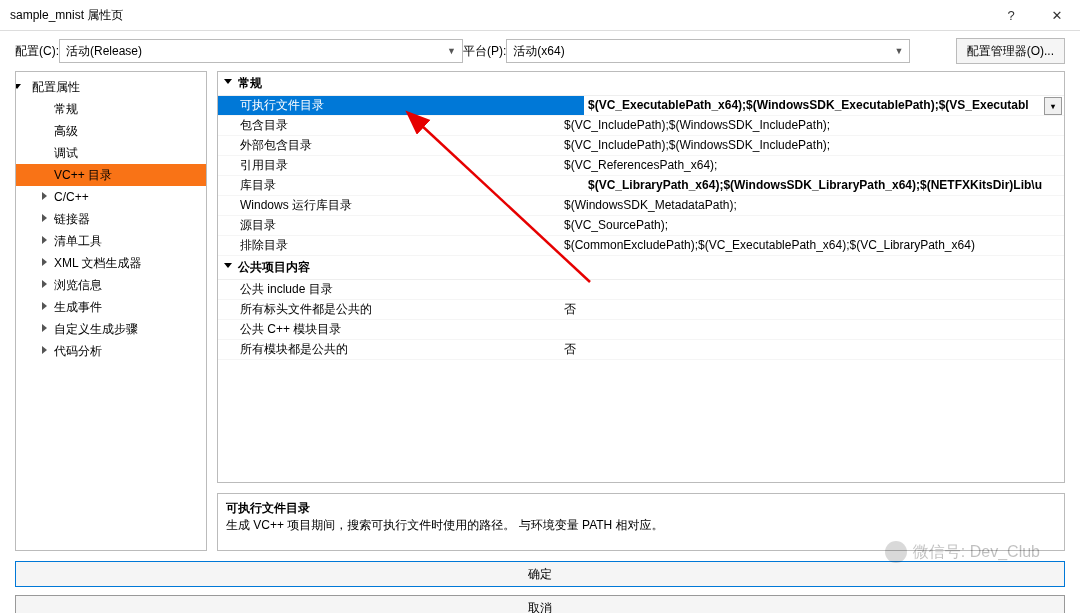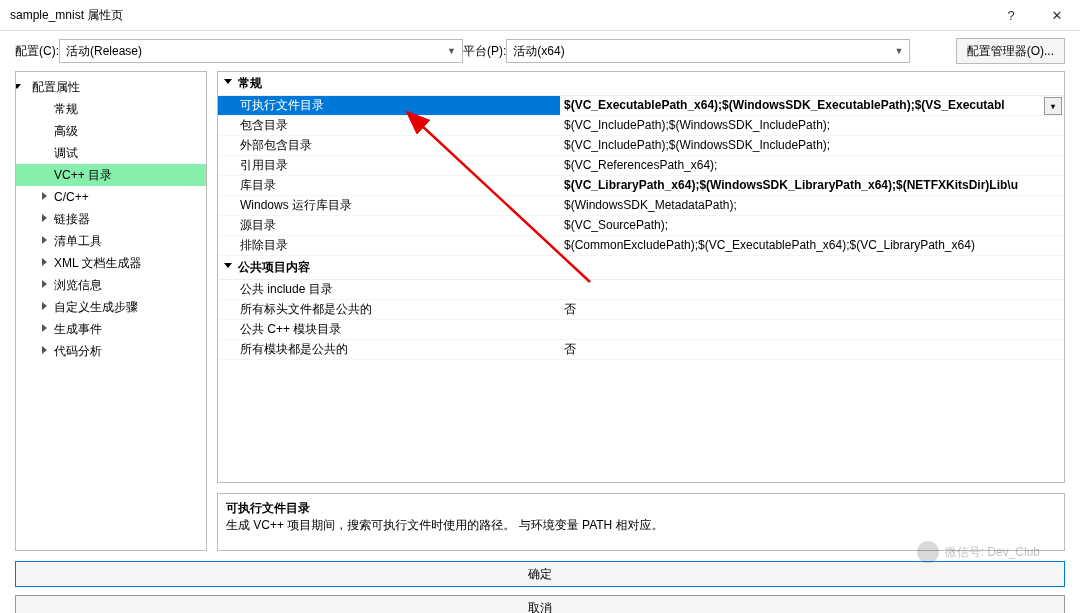--- a/index.html
+++ b/index.html
@@ -63,21 +63,21 @@
     padding: 4px 0;
     overflow: hidden;
   }
   .tree .node {
     padding: 2px 4px 2px 22px;
     line-height: 18px;
     position: relative;
     white-space: nowrap;
   }
   .tree .node.top { padding-left: 10px; font-weight: normal; }
-  .tree .node.sel { background: #86efac; }
+  .tree .node.sel { background: #f97316; }
   .tree .tri {
     position: absolute; left: 24px; top: 5px;
     display: inline-block;
     border-style: solid;
     border-width: 4px 0 4px 5px;
     border-color: transparent transparent transparent #666;
   }
   .tree .tri.open {
     border-width: 5px 4px 0 4px;
     border-color: #000 transparent transparent transparent;
@@ -127,21 +127,21 @@
     width: 320px;
     padding-left: 22px;
     flex-shrink: 0;
   }
   .grid .row .v {
     flex: 1;
     padding-left: 4px;
     overflow: hidden;
     text-overflow: clip;
   }
-  .grid .row.bold .v { font-weight: bold; }
+  .grid .row.bold .v { font-weight: bold; margin-left: 24px; }
   .grid .row.sel {
     background: #0078d7;
     color: #fff;
   }
   .grid .row.sel .v { font-weight: bold; color: #000; background: #fff; position:relative;}
   .grid .row.sel .k { color: #fff; }
   .grid .row.sel .dd {
     position: absolute; right: 2px; top: 1px;
     width: 16px; height: 16px;
     background: #f0f0f0;
@@ -168,21 +168,21 @@
     height: 24px;
     border: 1px solid #999;
     background: #f5f5f5;
     display: flex; align-items: center; justify-content: center;
   }
   .footer .btn.default { border: 1px solid #0078d7; }
   .watermark {
     position: absolute;
     right: 40px; bottom: 50px;
     color: rgba(0,0,0,0.25);
-    font-size: 12px;
+    font-size: 16px;
     display: flex; align-items: center; gap: 6px;
     pointer-events:none;
   }
   .watermark .circle {
     width: 22px; height: 22px;
     border-radius: 50%;
     background: rgba(0,0,0,0.15);
   }
   .arrow-overlay {
     position: absolute;
@@ -223,22 +223,22 @@
     <div id="tree-items">
         <div class="node sub">常规</div>
         <div class="node sub">高级</div>
         <div class="node sub">调试</div>
         <div class="node sub sel">VC++ 目录</div>
         <div class="node expander">C/C++</div>
         <div class="node expander">链接器</div>
         <div class="node expander">清单工具</div>
         <div class="node expander">XML 文档生成器</div>
         <div class="node expander">浏览信息</div>
+        <div class="node expander">生成事件</div>
         <div class="node expander">自定义生成步骤</div>
-        <div class="node expander">生成事件</div>
         <div class="node expander">代码分析</div>
       </div>
   </div>
 
   <div class="right">
     <div class="grid">
       <div id="grid-body">
           <div class="group">常规</div>
           <div class="row bold sel">
             <div class="k">可执行文件目录</div>

